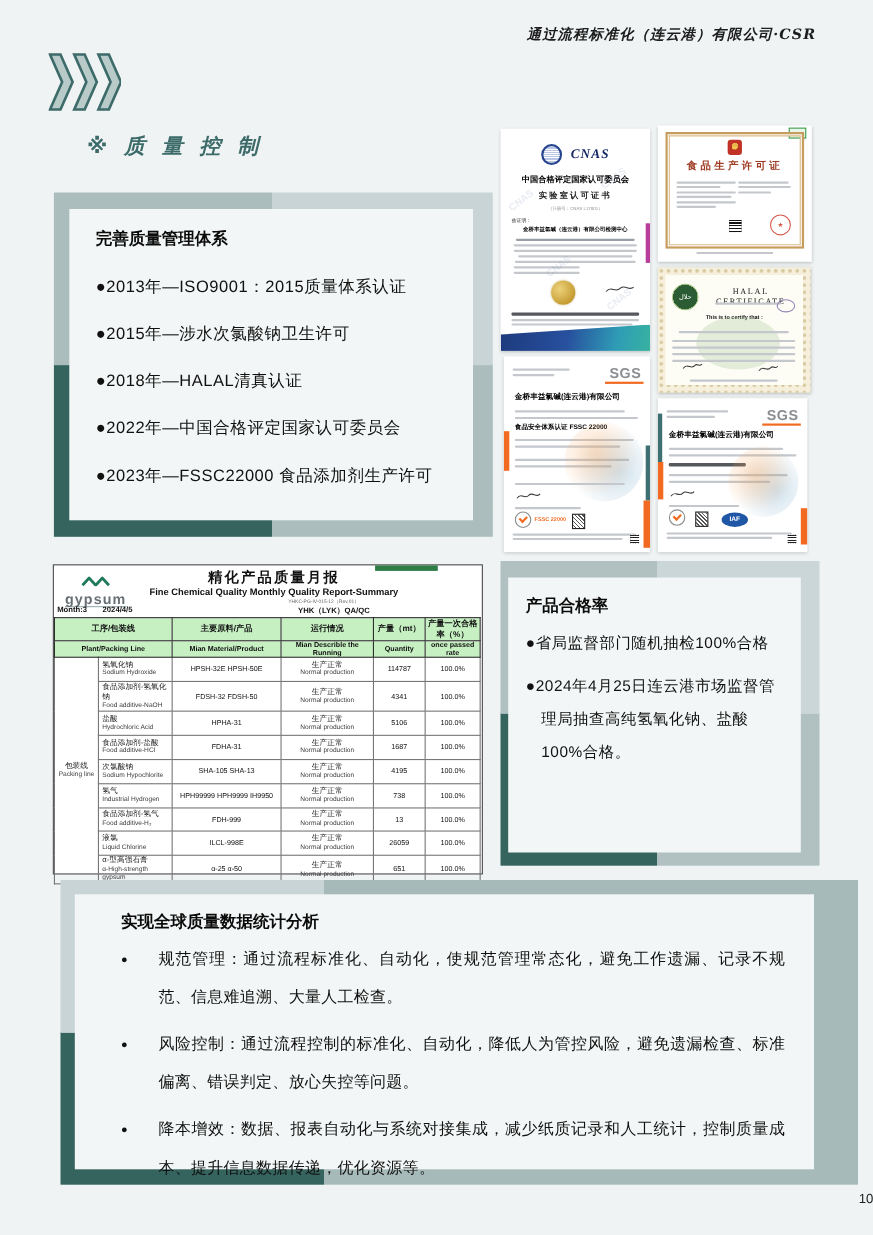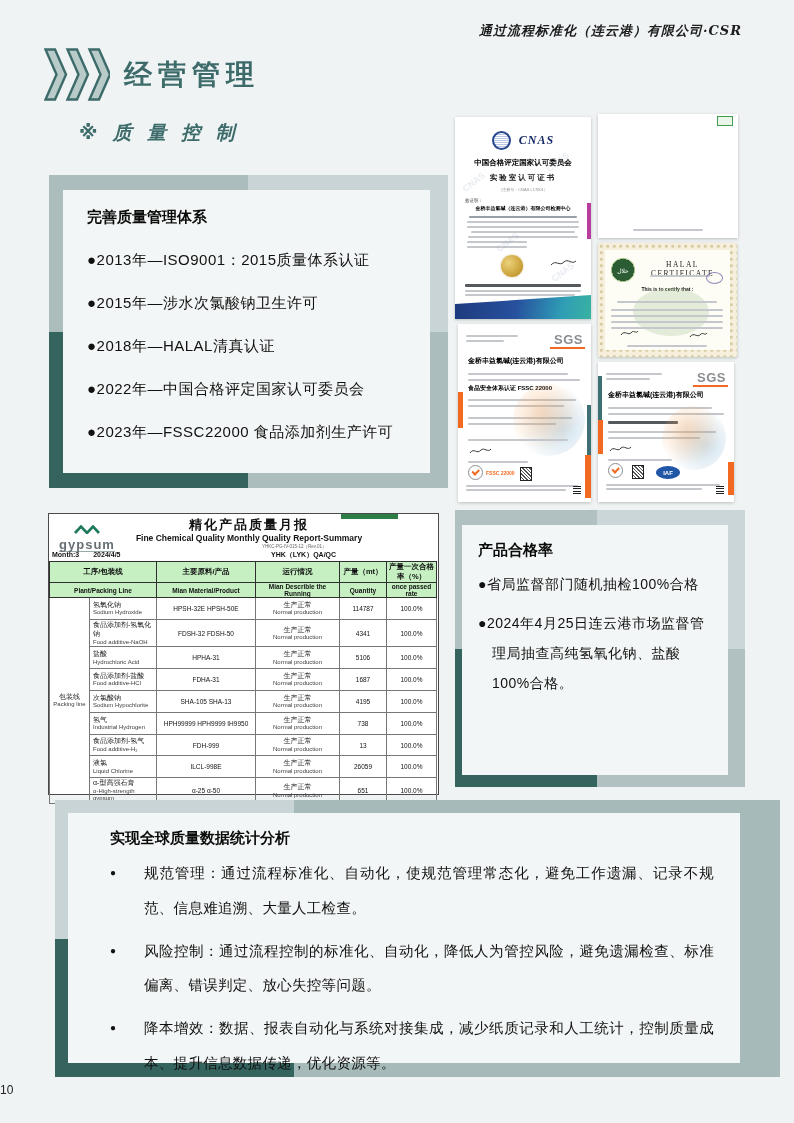--- a/index.html
+++ b/index.html
@@ -21,21 +21,21 @@
   .card{position:absolute;background:#f3f6f6;box-sizing:border-box;}
   .c1{left:63px;top:190px;width:367px;height:283px;padding:18px 10px 0 24px;}
   .c2{left:462px;top:525px;width:266px;height:250px;padding:16px 15px 0 16px;}
   .c3{left:68px;top:813px;width:672px;height:250px;padding:16px 26px 0 42px;}
   .card-title{font-size:15px;font-weight:bold;color:#0b0b0b;}
   .qitem{font-size:15px;color:#111;margin-top:24px;letter-spacing:.5px;}
   .pitem{font-size:14px;color:#111;line-height:2.15;margin-top:9px;padding-left:14px;text-indent:-14px;letter-spacing:.5px;}
   .c2 .card-title{margin-bottom:8px;}
   .aitem{display:flex;margin-top:8px;}
   .abullet{width:34px;font-size:10px;line-height:34px;color:#111;flex:none;}
-  .atext{font-size:14.5px;line-height:2.4;color:#111;text-align:justify;letter-spacing:.3px;}
+  .atext{font-size:14.5px;line-height:2.4;color:#111;text-align:justify;letter-spacing:.3px;font-family:Liberation Mono, monospace;}
 
   
   .cert{position:absolute;background:#fff;box-shadow:0 1px 3px rgba(0,0,0,.22);box-sizing:border-box;overflow:hidden;}
   .ln{height:2px;background:#c4c8cd;border-radius:1px;margin:3px auto;}
   .ln.d{background:#999fa6;}
   .ln.b{height:3px;background:#55595e;}
 
   .cert-cnas{left:455px;top:117px;width:136px;height:202px;}
   .wm{position:absolute;color:rgba(110,130,175,.16);font-size:9px;font-weight:bold;transform:rotate(-38deg);}
   .cnas-logos{display:flex;justify-content:center;align-items:center;gap:8px;margin-top:14px;}
@@ -100,38 +100,37 @@
   .rt-grid{position:absolute;top:47px;left:0;width:387px;border-collapse:collapse;table-layout:fixed;}
   .rt-grid th,.rt-grid td{border:1px solid #777;padding:0 1px;text-align:center;vertical-align:middle;overflow:hidden;}
   .rt-grid thead th{background:#c6f0c2;border-color:#2f2f2f;}
   .hcn th{font-size:7.5px;height:15px;}
   .hen th{font-size:6.5px;height:12px;}
   .rt-grid tbody td{height:20.8px;font-size:6.5px;}
   .cellcn{font-size:7px;color:#1a1a1a;line-height:1.35;}
   .cellen{font-size:6px;color:#3c3c3c;line-height:1.3;}
   .prod{text-align:left !important;padding-left:3px !important;}
 
-  .page-number{position:absolute;left:0;right:0;bottom:26px;text-align:left;font-size:12px;color:#222;}
+  .page-number{position:absolute;left:0;right:0;bottom:26px;text-align:right;font-size:12px;color:#222;}
 </style>
 </head>
 <body>
 
 <div class="page">
 
   <div class="company-header">通过流程标准化（连云港）有限公司·CSR</div>
 
   <div class="section-header">
     <svg width="66" height="54" viewBox="0 0 66 54">
       <g fill="#b9cbc9" stroke="#3d6b69" stroke-width="2.4" stroke-linejoin="miter">
         <path d="M1.5,1.5 h9.5 l11,25 l-11,25 h-9.5 l11,-25 z"></path>
         <path transform="translate(22,0)" d="M1.5,1.5 h9.5 l11,25 l-11,25 h-9.5 l11,-25 z"></path>
         <path transform="translate(44,0)" d="M1.5,1.5 h9.5 l11,25 l-11,25 h-9.5 l11,-25 z"></path>
       </g>
     </svg>
-    <div class="section-title">经营管理</div>
   </div>
   <div class="subsection-title">※ 质 量 控 制</div>
 
   <div class="underlay u1"></div>
   <div class="card c1">
     <div class="card-title">完善质量管理体系</div>
     <div class="qitem">●2013年—ISO9001：2015质量体系认证</div>
     <div class="qitem">●2015年—涉水次氯酸钠卫生许可</div>
     <div class="qitem">●2018年—HALAL清真认证</div>
     <div class="qitem">●2022年—中国合格评定国家认可委员会</div>
@@ -165,20 +164,39 @@
       </svg>
     <div class="ln b" style="width:116px;position:absolute;left:10px;top:164px;"></div>
     <div class="ln" style="width:116px;position:absolute;left:10px;top:170px;"></div>
     <div class="ln" style="width:110px;position:absolute;left:10px;top:174px;"></div>
     <div class="pink-bar"></div>
     <div class="cnas-band"></div>
   </div>
 
   <div class="cert cert-food">
     <div class="green-tag"></div>
+    <div class="food-frame">
+      <div class="emblem">★</div>
+      <div class="food-title">食品生产许可证</div>
+      <div class="food-col" style="left:8px;top:40px;width:58px;">
+        <div class="ln" style="width:54px;margin:2.5px 0;"></div>
+        <div class="ln" style="width:40px;margin:2.5px 0;"></div>
+        <div class="ln" style="width:54px;margin:2.5px 0;"></div>
+        <div class="ln" style="width:50px;margin:2.5px 0;"></div>
+        <div class="ln" style="width:54px;margin:2.5px 0;"></div>
+        <div class="ln" style="width:36px;margin:2.5px 0;"></div>
+      </div>
+      <div class="food-col" style="right:8px;top:40px;width:50px;">
+        <div class="ln" style="width:46px;margin:2.5px 0;"></div>
+        <div class="ln" style="width:48px;margin:2.5px 0;"></div>
+        <div class="ln" style="width:30px;margin:2.5px 0;"></div>
+      </div>
+      <div class="qr"></div>
+      <div class="red-seal">★</div>
+    </div>
     <div class="ln" style="width:70px;position:absolute;left:35px;bottom:4px;"></div>
   </div>
 
   <div class="cert cert-halal">
     <div class="halal-inner">
       <div class="halal-logo">حلال</div>
       <div class="halal-title">HALAL CERTIFICATE</div>
       <div class="ln" style="width:60px;position:absolute;left:45px;top:22px;"></div>
       <div class="purple-seal"></div>
       <div class="halal-certify">This is to certify that :</div>

